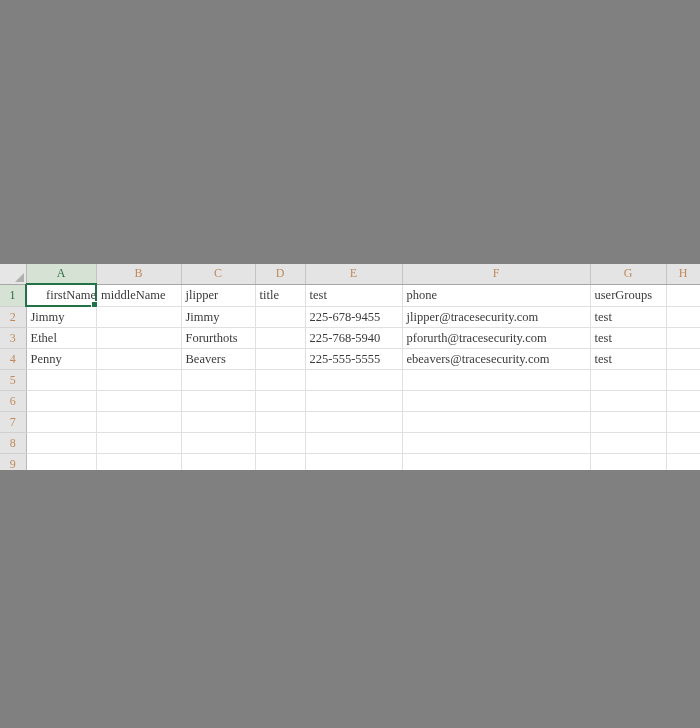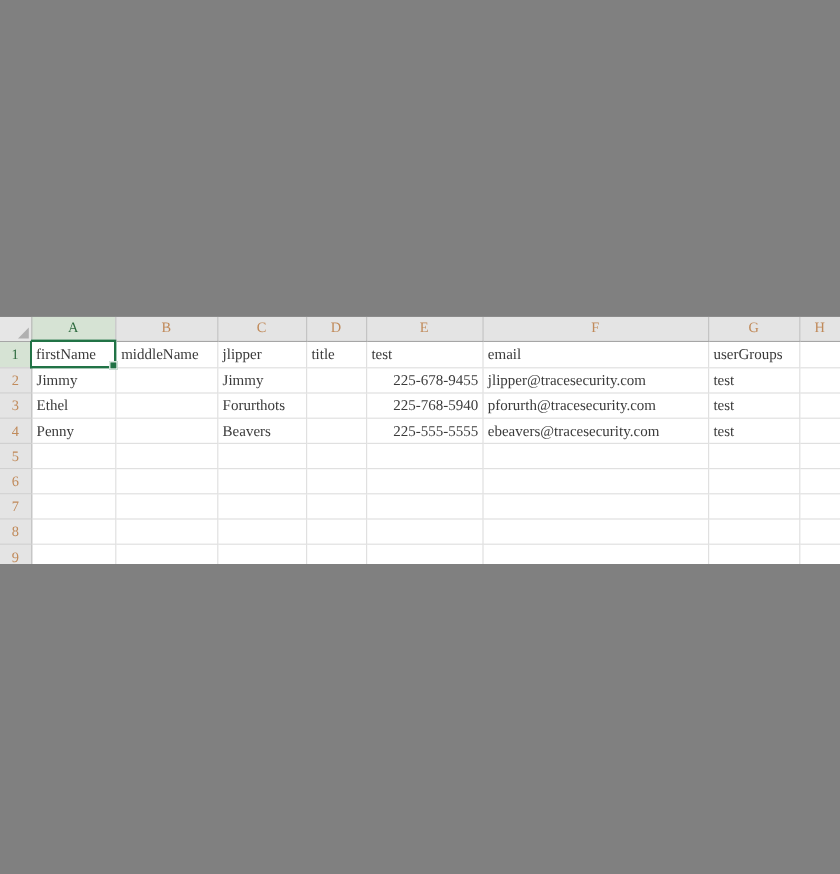--- a/index.html
+++ b/index.html
@@ -103,28 +103,28 @@
     color: #3b3b3b;
     padding: 0 4px;
     vertical-align: middle;
     line-height: 20px;
     white-space: nowrap;
     overflow: visible;
     font-family: "Liberation Serif", serif;
     background: #ffffff;
   }
   td.cell.num {
-    text-align: right;
+    text-align: left;
     padding-right: 3px;
   }
 
   
   td.cell.selected {
     border: 2px solid #217346;
-    padding: 0 3px;
+    padding: 0 19px;
     position: relative;
   }
   td.cell.selected .handle {
     position: absolute;
     right: -3px;
     bottom: -3px;
     width: 5px;
     height: 5px;
     background: #217346;
     border: 1px solid #ffffff;
@@ -173,21 +173,21 @@
         </tr>
     </thead>
     <tbody>
         <tr>
           <td class="rowhead active">1</td>
           <td class="cell selected">firstName<span class="handle"></span></td>
           <td class="cell">middleName</td>
           <td class="cell">jlipper</td>
           <td class="cell">title</td>
           <td class="cell">test</td>
-          <td class="cell">email</td>
+          <td class="cell">phone</td>
           <td class="cell">userGroups</td>
           <td class="cell"></td>
         </tr>
         <tr>
           <td class="rowhead">2</td>
           <td class="cell">Jimmy</td>
           <td class="cell"></td>
           <td class="cell">Jimmy</td>
           <td class="cell"></td>
           <td class="cell num">225-678-9455</td>

